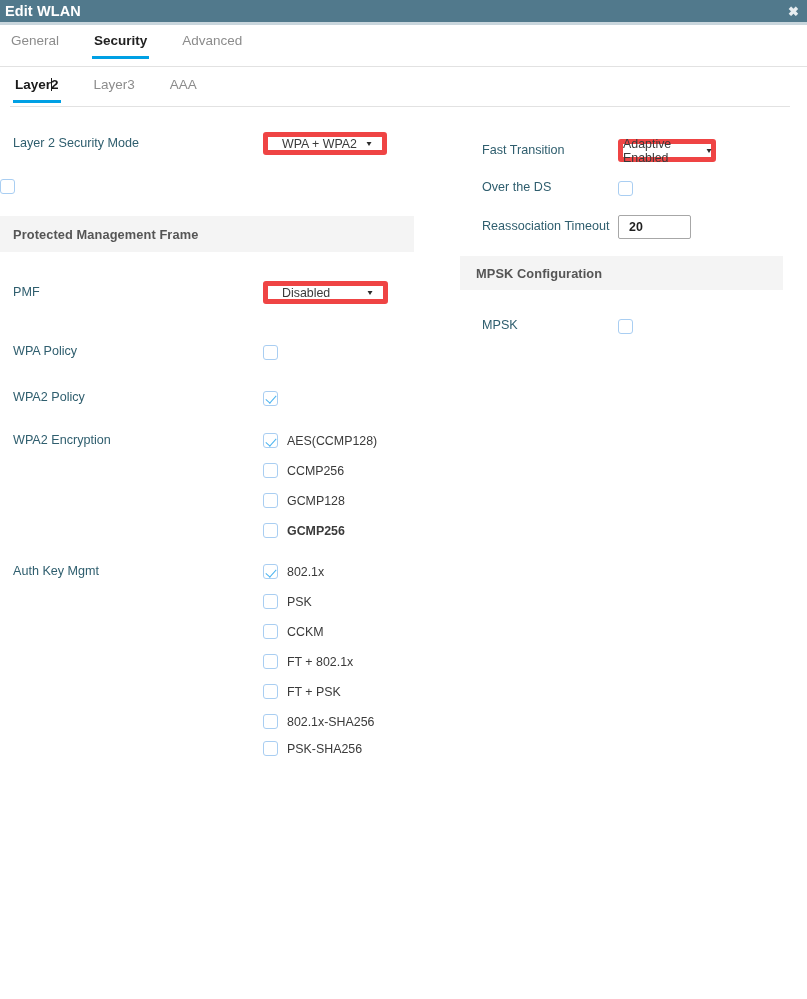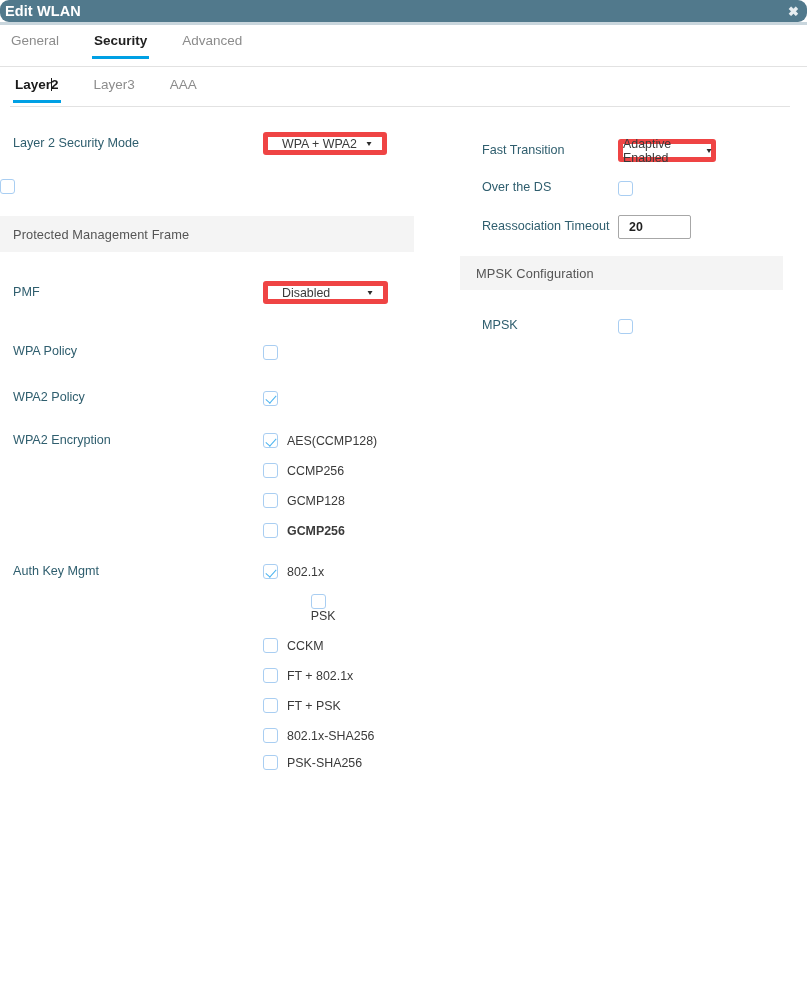--- a/index.html
+++ b/index.html
@@ -19,21 +19,20 @@
   }
 
   
   .titlebar {
     position: absolute;
     left: 0; top: 0;
     width: 807px; height: 22px;
     background: #51798c;
     display: flex;
     align-items: center;
-    border-radius: 9px;
   }
   .titlebar-text {
     color: #ffffff;
     font-size: 14.5px;
     font-weight: 700;
     letter-spacing: .1px;
     margin-left: 5px;
     line-height: 1;
   }
   .titlebar-close {
@@ -156,21 +155,21 @@
   
   .band {
     background: #f4f4f4;
     display: flex;
     align-items: center;
   }
   .band-left  { width: 414px; height: 36px; margin-left: 0;   padding-left: 13px; }
   .band-right { width: 323px; height: 34px; margin-left: 0;   padding-left: 16px; text-align: center; }
   .band-title {
     font-size: 12.8px;
-    font-weight: 400;
+    font-weight: 700;
     color: #555555;
     letter-spacing: .1px;
   }
 
   
   .sel {
     position: relative;
     border: 5px solid #ef4444;
     border-radius: 3px;
     background: #ffffff;
@@ -327,21 +326,21 @@
       </div>
     </div>
 
     <div class="row" style="margin-top:26px; align-items:flex-start;">
       <div class="lbl lbl-left">Auth Key Mgmt</div>
       <div>
         <div class="cb-item">
           <span class="cb checked"></span>
           <span class="cb-label">802.1x</span>
         </div>
-        <div class="cb-item" style="margin-top:15px;flex-direction:column;">
+        <div class="cb-item" style="margin-top:15px;">
           <span class="cb"></span>
           <span class="cb-label">PSK</span>
         </div>
         <div class="cb-item" style="margin-top:15px;">
           <span class="cb"></span>
           <span class="cb-label">CCKM</span>
         </div>
         <div class="cb-item" style="margin-top:15px;">
           <span class="cb"></span>
           <span class="cb-label">FT + 802.1x</span>

